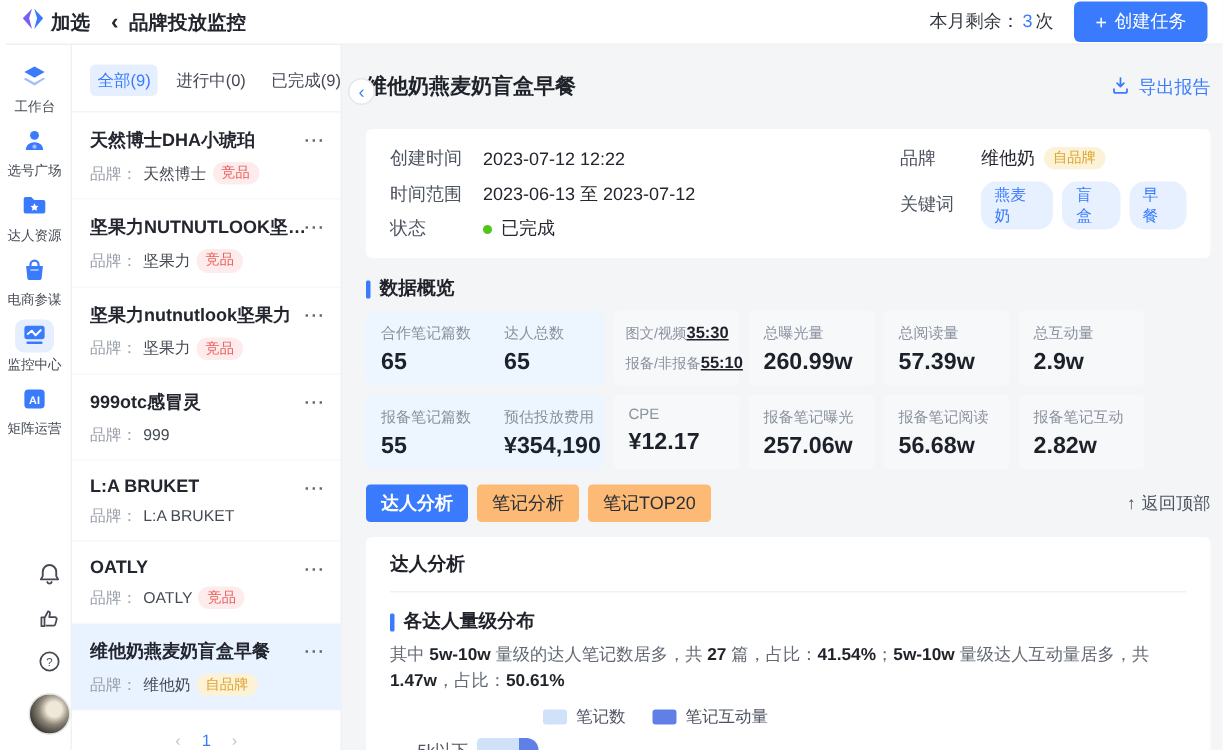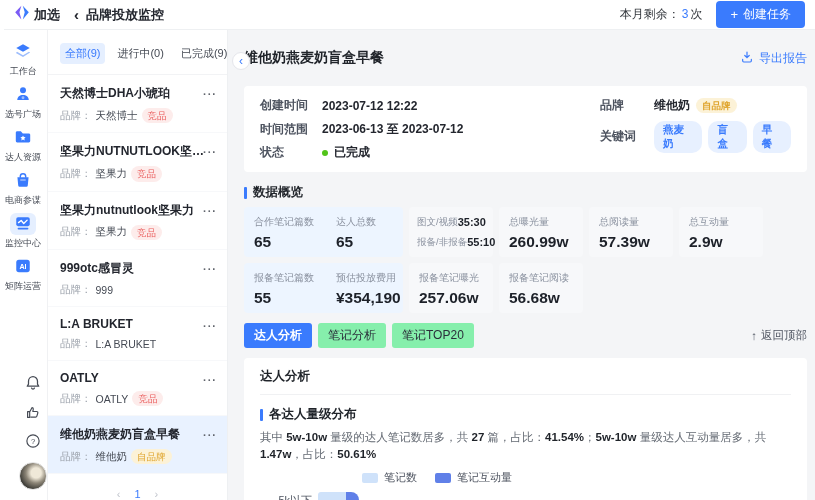--- a/index.html
+++ b/index.html
@@ -61,41 +61,41 @@
   .pg-arrow { cursor:pointer; }
   
   .main { flex:1; background:#f4f5f7; position:relative; padding:0 8px 0 16px; overflow:hidden; }
   .collapse-btn { position:absolute; left:4px; top:22px; width:18px; height:18px; border-radius:50%;
     background:#fff; border:1px solid #e5e6eb; color:#3a7bfd; display:flex; align-items:center; justify-content:center;
     font-size:12px; cursor:pointer; z-index:5; line-height:1; }
   .main-header { display:flex; align-items:center; justify-content:space-between; margin:18px 0 18px; height:20px; }
   .main-title { font-size:14px; font-weight:bold; color:#1f2329; }
   .export-link { display:flex; align-items:flex-end; gap:5px; color:#3a7bfd; font-size:12px; cursor:pointer; }
   .info-card { background:#fff; border-radius:4px; padding:11px 16px; display:grid; grid-template-columns:330px 1fr; column-gap:10px; }
-  .info-col { display:flex; flex-direction:column; gap:6.5px;font-weight:bold; }
+  .info-col { display:flex; flex-direction:column; gap:6.5px; }
   .info-row { display:flex; align-items:center; min-height:17px; font-size:12px; }
   .info-label { width:62px; color:#4e5460; flex:none; }
   .info-label.narrow { width:54px; }
   .info-value { color:#23262e; display:flex; align-items:center; gap:6px; }
   .status-dot { width:6px; height:6px; border-radius:50%; background:#52c41a; display:inline-block; }
   .kw-pill { background:#e7f0ff; color:#3a7bfd; font-size:10.5px; padding:2px 9px; border-radius:10px; }
   .section-title { display:flex; align-items:center; gap:6px; font-size:12.5px; font-weight:bold; color:#1f2329; margin:12px 0 6px; }
   .section-title::before { content:""; width:3px; height:12px; background:#3a7bfd; border-radius:1px; }
   .metric-row { display:flex; gap:6px; margin-bottom:6px; }
   .m-card { background:#f7f8fa; border-radius:4px; height:50px; padding:8px 10px; }
   .m-card.pair { background:#edf5ff; width:159px; display:flex; gap:22px; }
   .m-card.small { width:84px; }
   .m-label { font-size:10px; color:#8a919f; white-space:nowrap; }
   .m-value { font-size:15.5px; font-weight:bold; color:#1d2129; margin-top:4px; white-space:nowrap; }
   .m-card.ratio { width:84px; display:flex; flex-direction:column; justify-content:center; gap:7px; padding:6px 8px; }
   .ratio-row { display:flex; justify-content:space-between; align-items:center; }
   .ratio-label { font-size:9.5px; color:#8a919f; white-space:nowrap; }
-  .ratio-value { font-size:11px; font-weight:bold; color:#1d2129; }
+  .ratio-value { font-size:11px; font-weight:bold; color:#1d2129;text-decoration:underline; }
   .analysis-tabs { display:flex; align-items:center; gap:6px; margin:10px 0 0; }
-  .atab { padding:4px 10px; border-radius:3px; font-size:12px; background:#86efac; color:#2a2f3a; cursor:pointer; }
+  .atab { padding:4px 10px; border-radius:3px; font-size:12px; background:#fdba74; color:#2a2f3a; cursor:pointer; }
   .atab.active { background:#3a7bfd; color:#fff; font-weight:bold; }
   .back-top { margin-left:auto; display:flex; align-items:center; gap:4px; color:#4e5460; font-size:11.5px; cursor:pointer; }
   .analysis-card { background:#fff; border-radius:4px; margin-top:10px; padding:0 16px 10px; }
   .analysis-card-title { font-size:12.5px; font-weight:bold; color:#1f2329; padding:10px 0 9px; border-bottom:1px solid #f0f1f3; }
   .sub-title { margin-top:11px; }
   .summary { margin-top:6px; font-size:11.5px; color:#646a73; line-height:1.45; }
   .summary .seg-b { color:#1f2329; font-weight:bold; }
   .legend { display:flex; align-items:center; gap:18px; margin:8px 0 4px 58px; font-size:11px; color:#4e5460;padding-left:44px; }
   .legend-item { display:flex; align-items:center; gap:6px; cursor:pointer; }
   .legend-swatch { width:16px; height:10px; border-radius:2px; display:inline-block; }
@@ -396,26 +396,34 @@
         <div>
             <div class="m-label">报备笔记篇数</div>
             <div class="m-value">55</div>
           </div>
         <div>
             <div class="m-label">预估投放费用</div>
             <div class="m-value">¥354,190</div>
           </div>
       </div>
       <div class="m-card small">
+          <div class="m-label">CPE</div>
+          <div class="m-value">¥12.17</div>
+        </div>
+      <div class="m-card small">
           <div class="m-label">报备笔记曝光</div>
           <div class="m-value">257.06w</div>
         </div>
       <div class="m-card small">
           <div class="m-label">报备笔记阅读</div>
           <div class="m-value">56.68w</div>
+        </div>
+      <div class="m-card small">
+          <div class="m-label">报备笔记互动</div>
+          <div class="m-value">2.82w</div>
         </div>
     </div>
 
     <div class="analysis-tabs">
       <span class="atab active">达人分析</span>
       <span class="atab">笔记分析</span>
       <span class="atab">笔记TOP20</span>
       <span class="back-top">
           <span>↑</span>
           <span>返回顶部</span>

